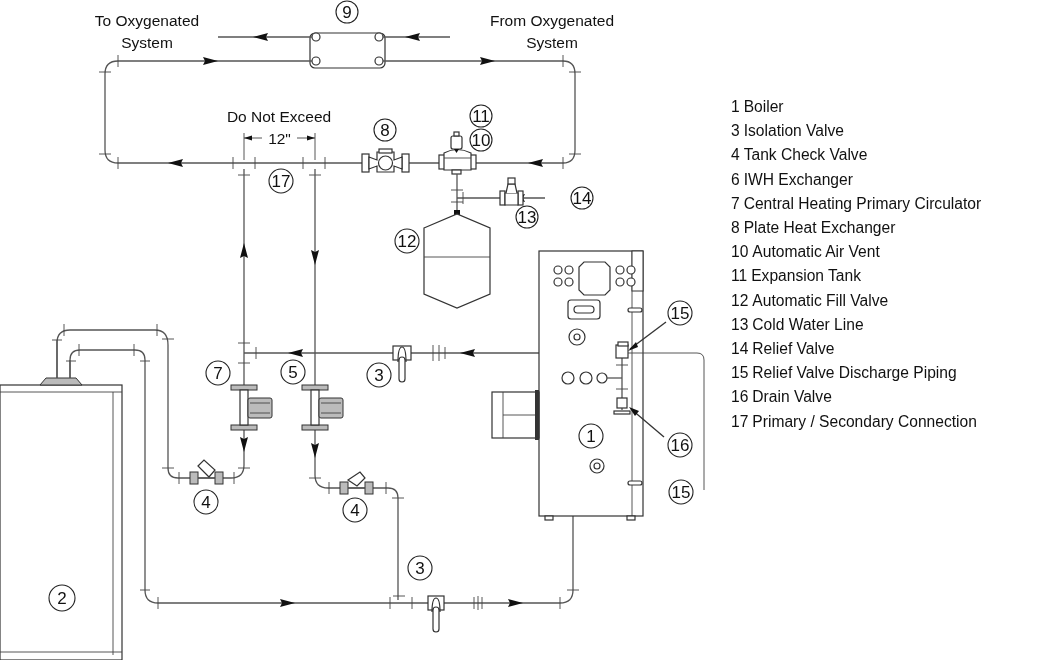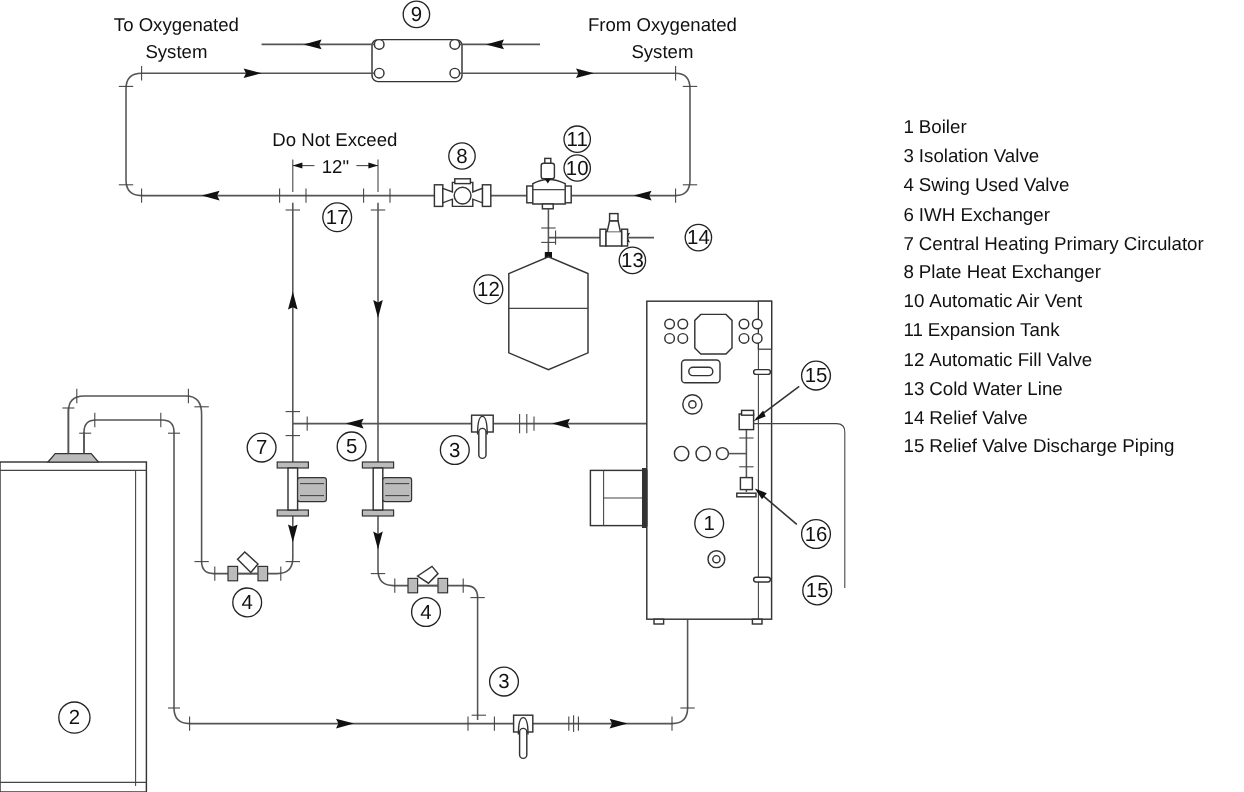--- a/index.html
+++ b/index.html
@@ -9,21 +9,21 @@
   .pipe { stroke: #555; stroke-width: 1.3; fill: none; }
   .pipe-dark { stroke: #333; stroke-width: 1.3; fill: none; }
   .outline { stroke: #333; stroke-width: 1.2; fill: #fff; }
   .outline-nf { stroke: #333; stroke-width: 1.2; fill: none; }
   .thin { stroke: #444; stroke-width: 0.9; fill: none; }
   .grey-fill { fill: #bbb; stroke: #333; stroke-width: 1; }
   .callout-circle { fill: #fff; stroke: #222; stroke-width: 1.1; }
   .callout-text { font-family: "Liberation Sans", sans-serif; font-size: 17px; fill: #111; text-anchor: middle; dominant-baseline: central; }
   .label-text { font-family: "Liberation Sans", sans-serif; font-size: 15.5px; fill: #111; text-anchor: middle; }
   .arrow { fill: #111; }
-  #legend { position: absolute; left: 753px; top: 95px; margin: 0; padding: 0; list-style: none; }
+  #legend { position: absolute; left: 731px; top: 95px; margin: 0; padding: 0; list-style: none; }
   #legend li { font-size: 15.6px; line-height: 24.2px; white-space: nowrap; color: #111; }
   #legend li span.num { margin-right: 4px; }
 </style>
 </head>
 <body>
 
 <svg id="diagram" width="1037" height="660" viewBox="0 0 1037 660">
 
   <g>
     <rect x="310" y="33" width="75" height="35" rx="5" class="outline"></rect>
@@ -367,23 +367,25 @@
 
   <text x="147" y="26" class="label-text">To Oxygenated</text>
   <text x="147" y="48" class="label-text">System</text>
   <text x="552" y="26" class="label-text">From Oxygenated</text>
   <text x="552" y="48" class="label-text">System</text>
 </svg>
 
 <ul id="legend">
   <li><span class="num">1</span><span>Boiler</span></li>
   <li><span class="num">3</span><span>Isolation Valve</span></li>
-  <li><span class="num">4</span><span>Swing Used Valve</span></li>
+  <li><span class="num">4</span><span>Tank Check Valve</span></li>
   <li><span class="num">6</span><span>IWH Exchanger</span></li>
   <li><span class="num">7</span><span>Central Heating Primary Circulator</span></li>
   <li><span class="num">8</span><span>Plate Heat Exchanger</span></li>
   <li><span class="num">10</span><span>Automatic Air Vent</span></li>
   <li><span class="num">11</span><span>Expansion Tank</span></li>
   <li><span class="num">12</span><span>Automatic Fill Valve</span></li>
   <li><span class="num">13</span><span>Cold Water Line</span></li>
   <li><span class="num">14</span><span>Relief Valve</span></li>
   <li><span class="num">15</span><span>Relief Valve Discharge Piping</span></li>
+  <li><span class="num">16</span><span>Drain Valve</span></li>
+  <li><span class="num">17</span><span>Primary / Secondary Connection</span></li>
 </ul>
 
 </body></html>

